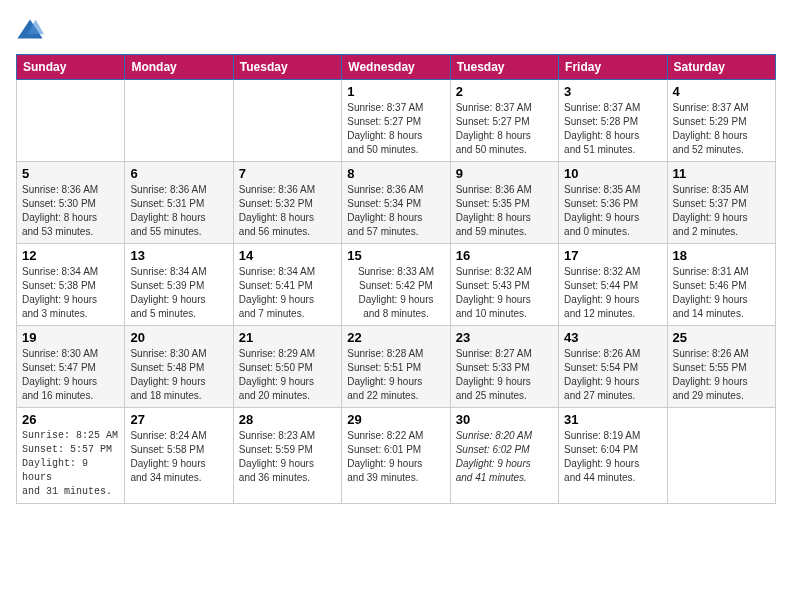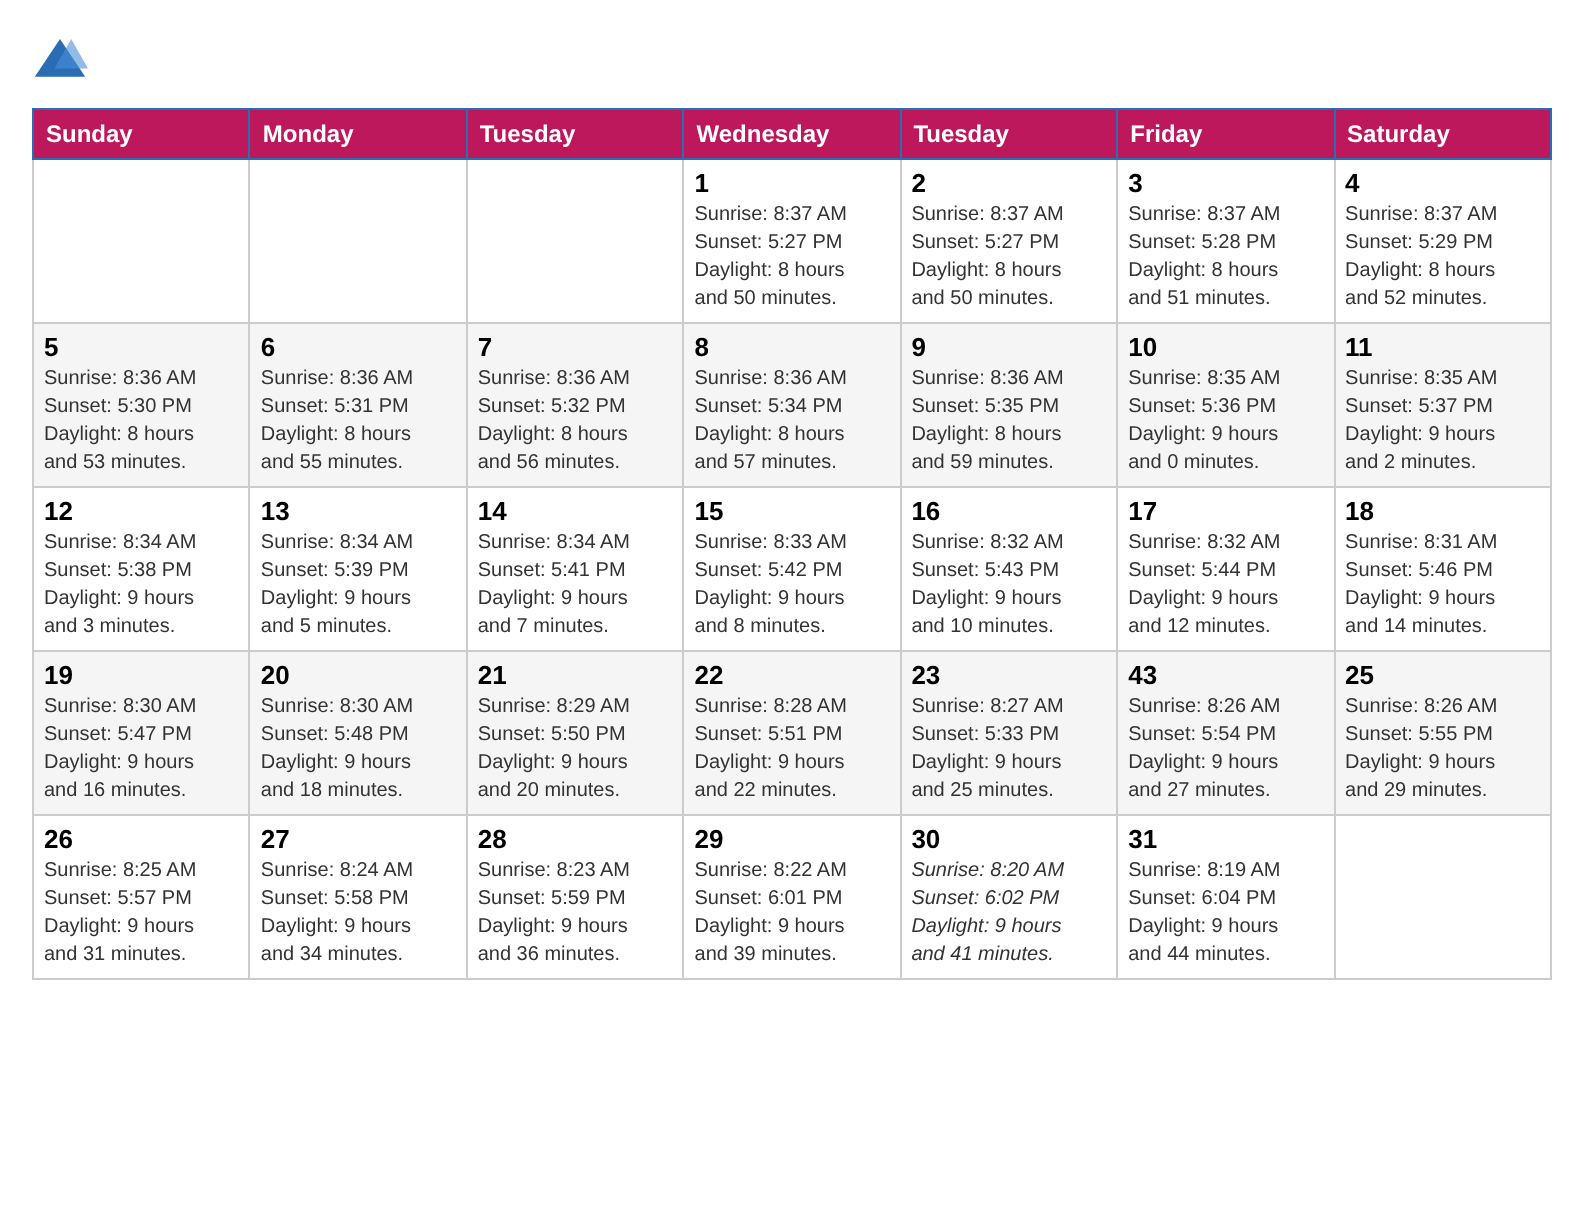--- a/index.html
+++ b/index.html
@@ -224,21 +224,21 @@
         </td>
         <td>
           <span class="day-number">14</span>
           <div class="day-info" style="white-space: pre-line;">Sunrise: 8:34 AM
 Sunset: 5:41 PM
 Daylight: 9 hours
 and 7 minutes.</div>
         </td>
         <td>
           <span class="day-number">15</span>
-          <div class="day-info" style="white-space: pre-line;">Sunrise: 8:33 AM
+          <div class="day-info" style="white-space: pre-line; text-align: center;">Sunrise: 8:33 AM
 Sunset: 5:42 PM
 Daylight: 9 hours
 and 8 minutes.</div>
         </td>
         <td>
           <span class="day-number">16</span>
           <div class="day-info" style="white-space: pre-line;">Sunrise: 8:32 AM
 Sunset: 5:43 PM
 Daylight: 9 hours
 and 10 minutes.</div>
@@ -305,21 +305,21 @@
           <span class="day-number">25</span>
           <div class="day-info" style="white-space: pre-line;">Sunrise: 8:26 AM
 Sunset: 5:55 PM
 Daylight: 9 hours
 and 29 minutes.</div>
         </td>
       </tr>
       <tr>
         <td>
           <span class="day-number">26</span>
-          <div class="day-info" style="white-space: pre-line;">Sunrise: 8:25 AM
+          <div class="day-info" style="white-space: pre-line; font-family: Liberation Mono, monospace;">Sunrise: 8:25 AM
 Sunset: 5:57 PM
 Daylight: 9 hours
 and 31 minutes.</div>
         </td>
         <td>
           <span class="day-number">27</span>
           <div class="day-info" style="white-space: pre-line;">Sunrise: 8:24 AM
 Sunset: 5:58 PM
 Daylight: 9 hours
 and 34 minutes.</div>

